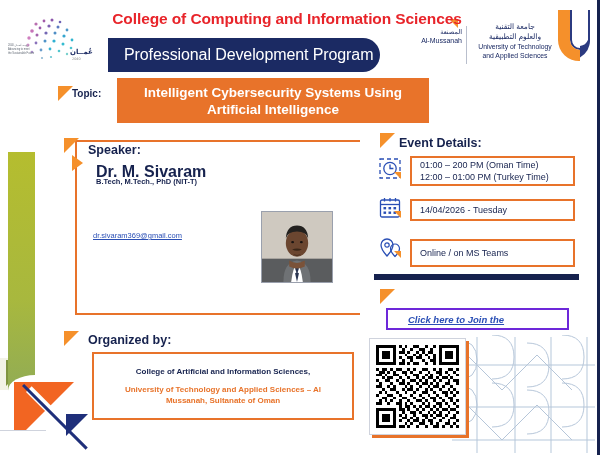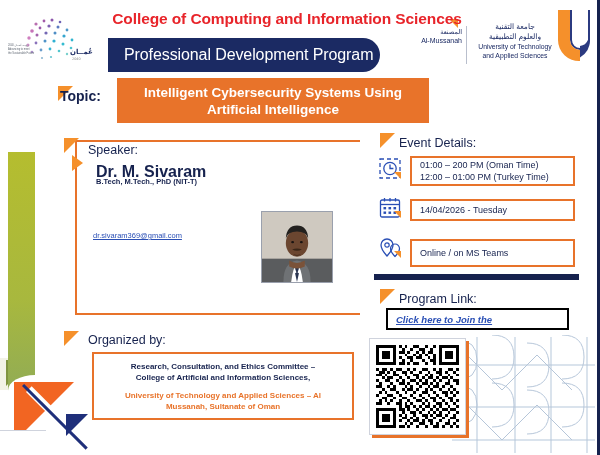--- a/index.html
+++ b/index.html
@@ -100,22 +100,22 @@
   .topic-banner {
     position: absolute; left: 117px; top: 78px;
     width: 312px; height: 45px;
     background: #e8732a;
     color: #ffffff;
     font-size: 13.5px; font-weight: bold;
     display:flex; flex-direction:column; align-items:center; justify-content:center;
     line-height: 17px; text-align:center;
   }
   .topic-label {
-    position: absolute; left: 60px; top: 88px;
-    font-size: 14px; font-weight: bold; color: #16224e;
+    position: absolute; left: 72px; top: 88px;
+    font-size: 10px; font-weight: bold; color: #16224e;
   }
 
   
   .tri {
     position:absolute; width:0; height:0;
     border-top: 15px solid #f5902b;
     border-right: 15px solid transparent;
   }
 
   
@@ -134,21 +134,21 @@
   
   .speaker-panel {
     position: absolute; left: 75px; top: 140px;
     width: 285px; height: 175px;
     border-left: 2px solid #e8732a;
     border-top: 2px solid #e8732a;
     border-bottom: 2px solid #e8732a;
     border-right: none;
   }
   .sec-head {
-    position:absolute; font-size:12.5px; font-weight:normal; color:#16224e;
+    position:absolute; font-size:12.5px; font-weight:bold; color:#16224e;
   }
   .arrow-right {
     position:absolute; left:72px; top:155px;
     width:0;height:0;
     border-left: 11px solid #f5902b;
     border-top: 8px solid transparent;
     border-bottom: 8px solid transparent;
   }
   .sp-name { position:absolute; left:96px; top:163px; font-size:16px; font-weight:bold; color:#16224e;}
   .sp-degrees { position:absolute; left:96px; top:177px; font-size:7.5px; font-weight:bold; color:#16224e;}
@@ -166,22 +166,22 @@
     position:absolute; border:2px solid #e8732a; background:#ffffff;
     display:flex; align-items:center; padding-left:8px;
     font-size:9px; color:#16224e;
   }
   .ev-box .two { line-height:12.5px; }
 
   
   .pl-head { position:absolute; left:399px; top:292px; }
   .pl-box {
     position:absolute; left:386px; top:308px; width:183px; height:22px;
-    border:2px solid #000000; background:#ffffff;
-    display:flex; align-items:center; padding-left:8px;
+    border:2px solid #6d28d9; background:#ffffff;
+    display:flex; align-items:center; padding-left:20px;
   }
   .pl-link { font-size:9.5px; font-weight:bold; font-style:italic; color:#2a4fb5; text-decoration:underline;}
 
   
   .org-head { position:absolute; left:88px; top:333px; }
   .org-box {
     position:absolute; left:92px; top:352px; width:262px; height:68px;
     border:2px solid #e8732a; background:#ffffff;
     display:flex; flex-direction:column; align-items:center; justify-content:center;
     text-align:center;
@@ -364,29 +364,27 @@
     <path d="M8 2 a6 6 0 0 1 6 6 c0 4.4 -6 11 -6 11 s-6 -6.6 -6 -11 a6 6 0 0 1 6 -6 z" fill="none" stroke="#2a4fb5" stroke-width="1.3"></path>
     <circle cx="8" cy="8" r="2.2" fill="none" stroke="#2a4fb5" stroke-width="1.2"></circle>
     <path d="M16 7 a4.5 4.5 0 0 1 4.5 4.5 c0 3.3 -4.5 8 -4.5 8 s-4.5 -4.7 -4.5 -8 A4.5 4.5 0 0 1 16 7 z" fill="none" stroke="#2a4fb5" stroke-width="1.2"></path>
     <path d="M15 14 h7 v7 z" fill="#f5902b"></path>
   </svg>
   <div class="ev-box" style="left:410px; top:239px; width:165px; height:28px;">
     <span>Online / on MS Teams</span>
   </div>
 
   <div class="tri" style="left:380px; top:289px;"></div>
-  <div class="sec-head pl-head">Program Link:</div>
   <div class="pl-box">
     <span class="pl-link">Click here to Join the</span>
   </div>
 
   <div class="tri" style="left:64px; top:331px;"></div>
   <div class="sec-head org-head">Organized by:</div>
   <div class="org-box">
-    <div class="org-a">Research, Consultation, and Ethics Committee –</div>
     <div class="org-a">College of Artificial and Information Sciences,</div>
     <div class="org-b">University of Technology and Applied Sciences – Al</div>
     <div class="org-b" style="margin-top:0">Mussanah, Sultanate of Oman</div>
   </div>
 
   <div class="qr-wrap">
     <svg viewBox="0 0 29 29" shape-rendering="crispEdges">
       <rect width="29" height="29" fill="#ffffff"></rect>
       <g fill="#000000">
         <rect x="0" y="0" width="7" height="1"></rect>

